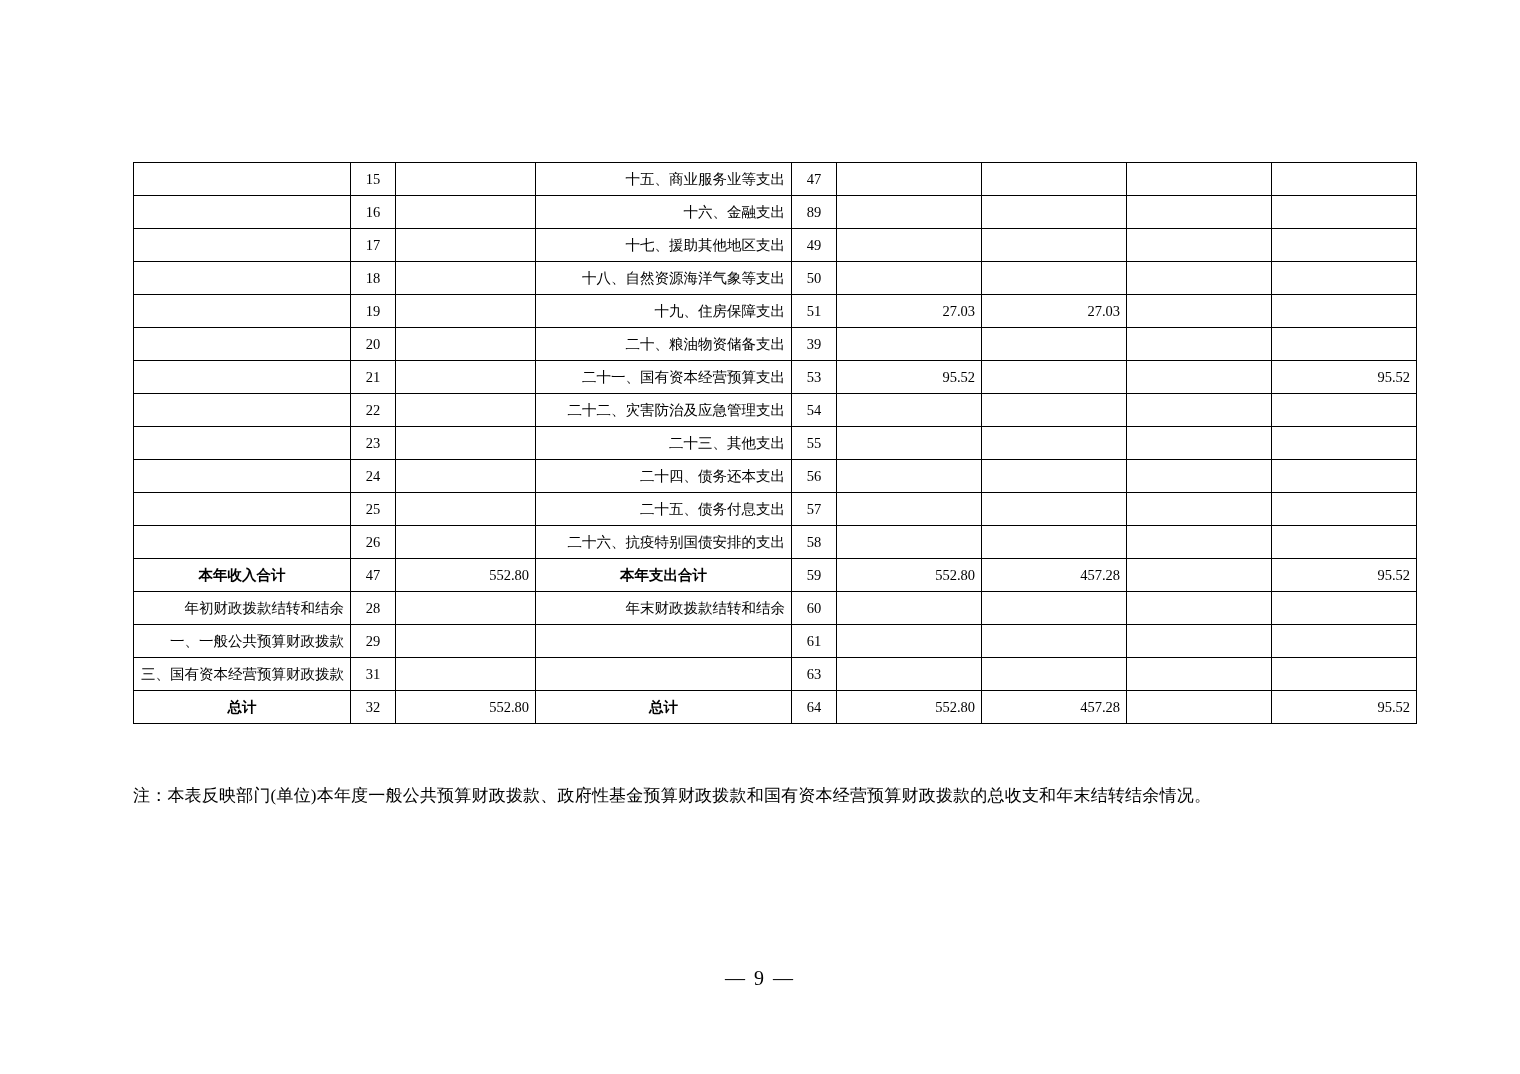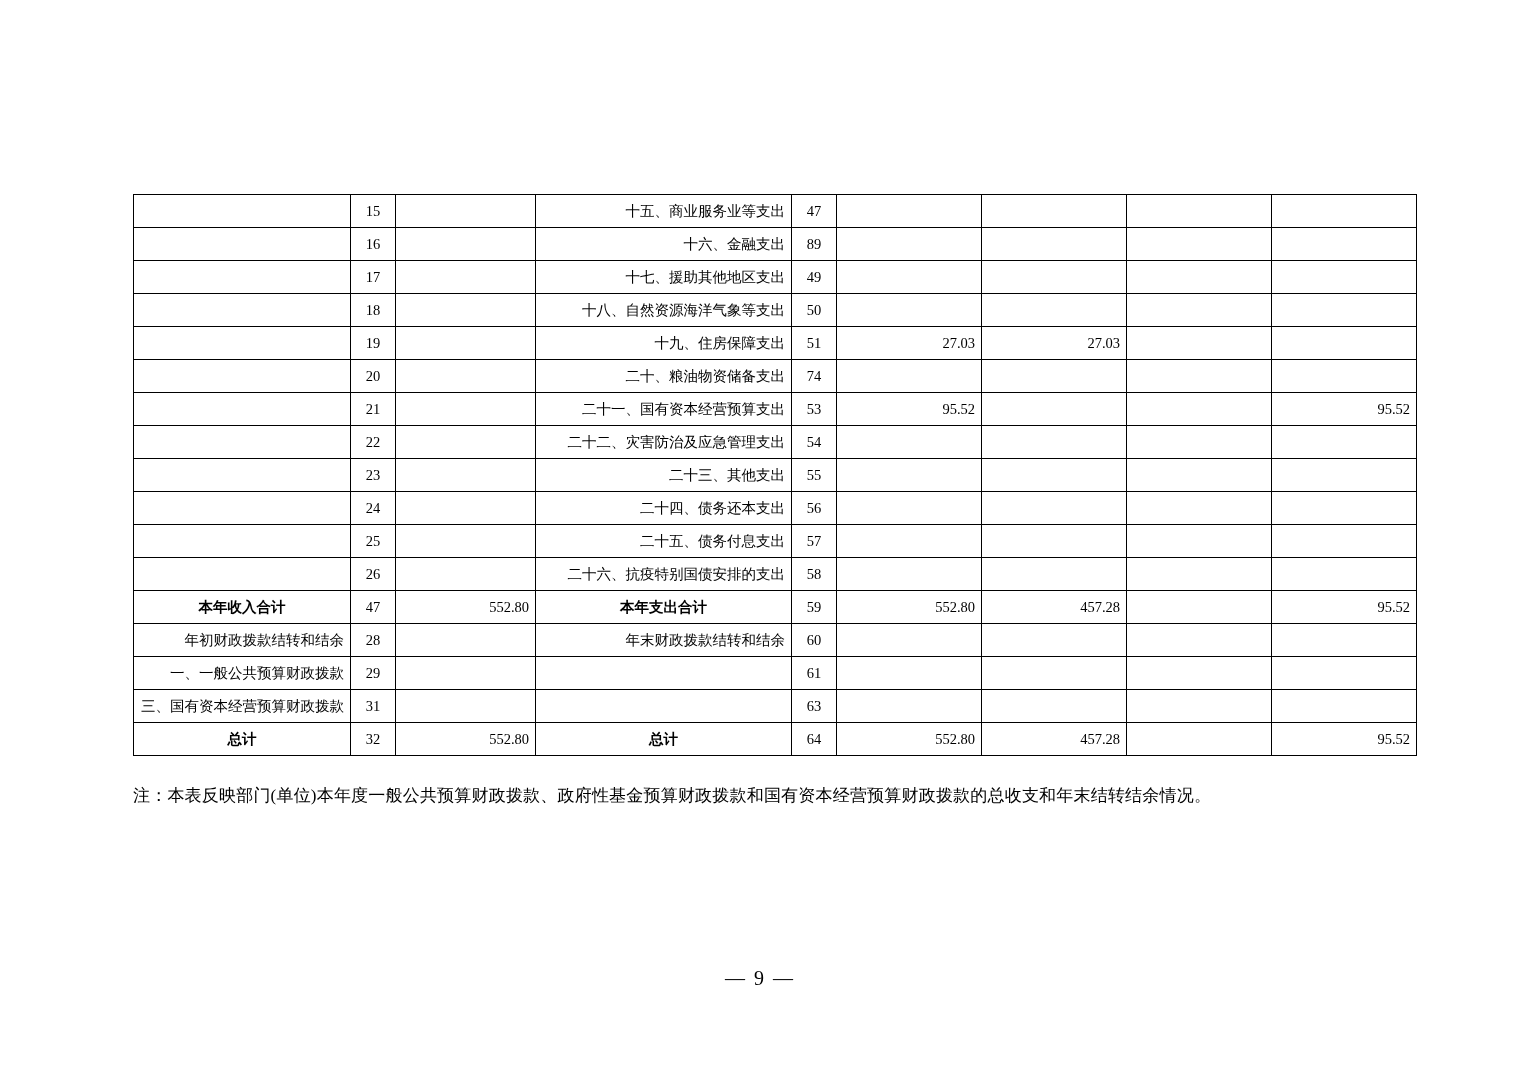--- a/index.html
+++ b/index.html
@@ -25,21 +25,20 @@
   .table-wrap {
     position: absolute;
     left: 133px;
     top: 162px;
     width: 1255px;
   }
   table.budget {
     border-collapse: collapse;
     table-layout: fixed;
     width: 1255px;
-    margin-top: 32px;
   }
   table.budget td {
     border: 1px solid #000000;
     height: 33px;
     padding: 0 6px;
     font-size: 14.5px;
     line-height: 1.15;
     vertical-align: middle;
     box-sizing: border-box;
   }
@@ -150,21 +149,21 @@
             <td class="t-amt">27.03</td>
             <td class="t-amt">27.03</td>
             <td class="t-amt"></td>
             <td class="t-amt"></td>
           </tr>
           <tr>
             <td class="t-label"></td>
             <td class="t-no">20</td>
             <td class="t-amt"></td>
             <td class="t-label">二十、粮油物资储备支出</td>
-            <td class="t-no">74</td>
+            <td class="t-no">39</td>
             <td class="t-amt"></td>
             <td class="t-amt"></td>
             <td class="t-amt"></td>
             <td class="t-amt"></td>
           </tr>
           <tr>
             <td class="t-label"></td>
             <td class="t-no">21</td>
             <td class="t-amt"></td>
             <td class="t-label">二十一、国有资本经营预算支出</td>

